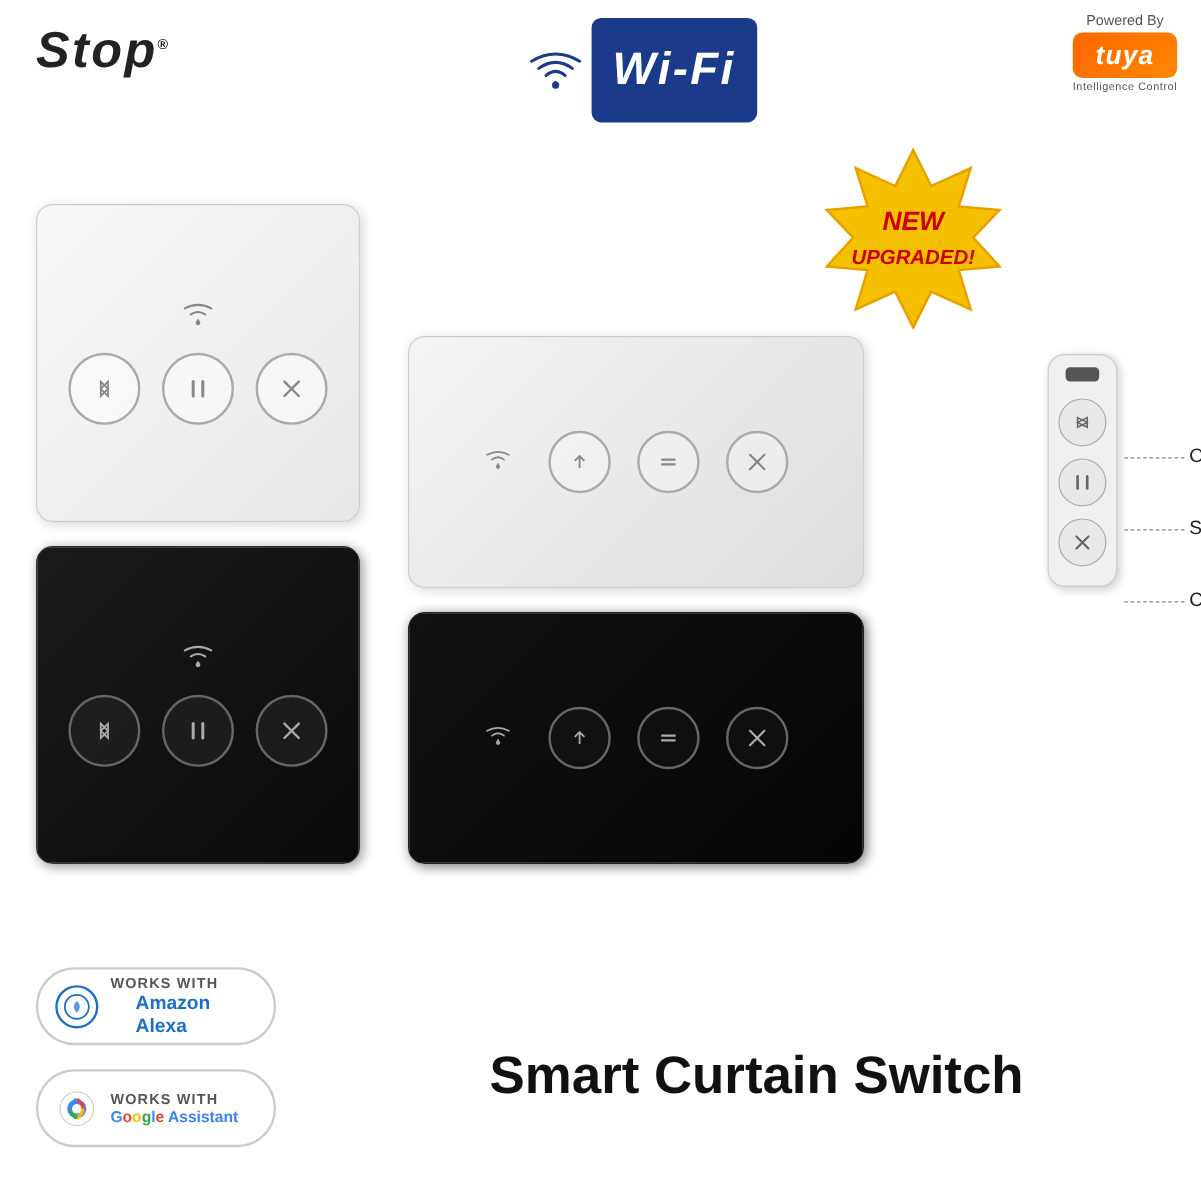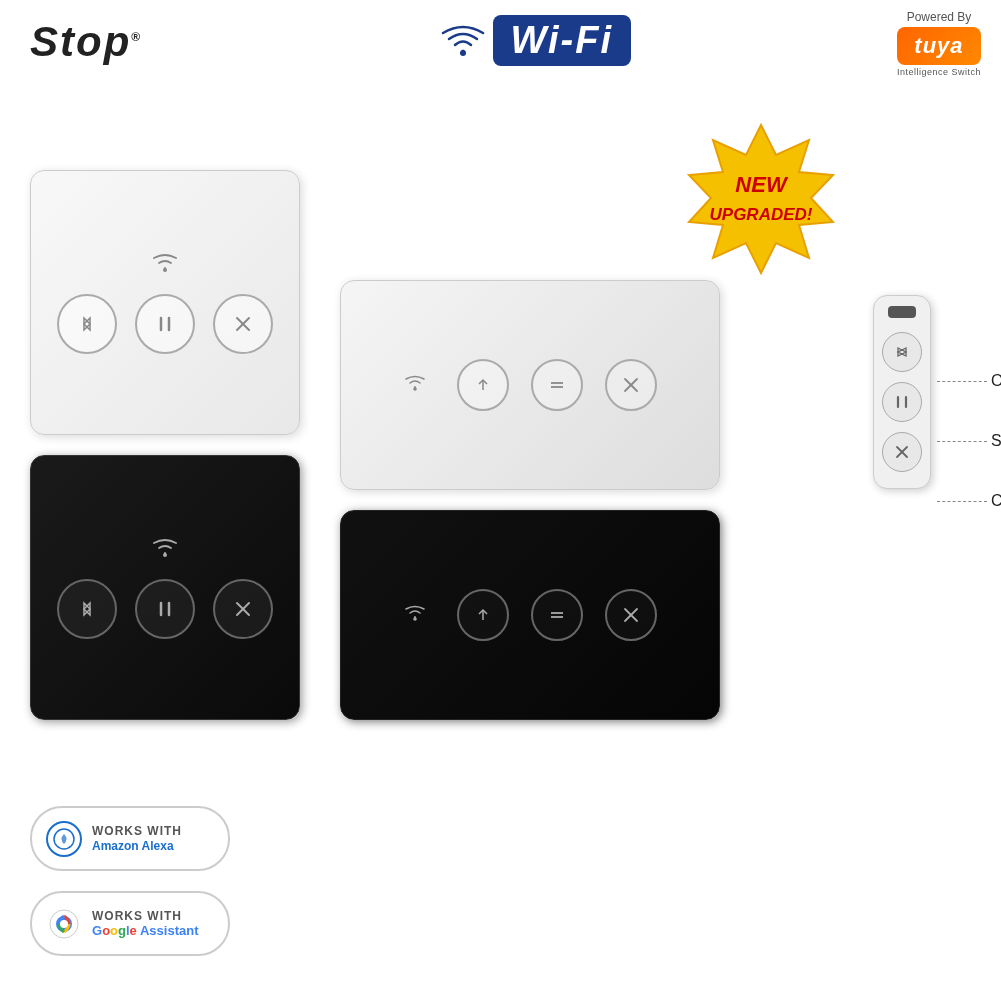--- a/index.html
+++ b/index.html
@@ -68,21 +68,21 @@
       align-items: center;
       gap: 8px;
     }
     .wifi-icon-svg {
       width: 44px;
       height: 36px;
     }
     .wifi-text-box {
       background: #1a3a8a;
       border-radius: 8px;
-      padding: 4px 18px;
+      padding: 22px 18px;
       display: flex;
       align-items: center;
     }
     .wifi-text {
       color: white;
       font-size: 38px;
       font-weight: 900;
       font-style: italic;
       letter-spacing: 2px;
     }
@@ -270,21 +270,21 @@
       border-radius: 50%;
       display: flex;
       align-items: center;
       justify-content: center;
       font-size: 18px;
       color: #1a6fcc;
       flex-shrink: 0;
     }
     .alexa-text-block { line-height: 1.2; }
     .works-with-text { font-size: 12px; color: #555; font-weight: 600; letter-spacing: 1px; }
-    .amazon-alexa-text { font-size: 12px; color: #1a6fcc; font-weight: 700; }
+    .amazon-alexa-text { font-size: 16px; color: #1a6fcc; font-weight: 700; margin-left: 21px; }
 
     .google-badge {
       position: absolute;
       bottom: 45px;
       left: 30px;
       width: 200px;
       height: 65px;
       border: 2px solid #ccc;
       border-radius: 32px;
       display: flex;
@@ -341,21 +341,21 @@
 </head>
 <body>
 
 <div class="moes-logo">
   <span>Stop</span><sup>®</sup>
 </div>
 
 <div class="tuya-badge">
   <div class="powered-by">Powered By</div>
   <div class="tuya-box">tuya</div>
-  <div class="intelligence-inside">Intelligence Switch</div>
+  <div class="intelligence-inside">Intelligence Control</div>
 </div>
 
 <div class="wifi-area">
   <svg class="wifi-icon-svg" viewBox="0 0 44 36">
     <path d="M22 28 L22 30" stroke="#1a3a8a" stroke-width="3" stroke-linecap="round"></path>
     <path d="M14 22 Q22 15 30 22" stroke="#1a3a8a" stroke-width="2.5" fill="none" stroke-linecap="round"></path>
     <path d="M8 16 Q22 6 36 16" stroke="#1a3a8a" stroke-width="2.5" fill="none" stroke-linecap="round"></path>
     <path d="M2 10 Q22 -2 42 10" stroke="#1a3a8a" stroke-width="2.5" fill="none" stroke-linecap="round"></path>
     <circle cx="22" cy="30" r="3" fill="#1a3a8a"></circle>
   </svg>
@@ -563,13 +563,14 @@
   <div class="google-text-block">
     <div class="works-with-text">WORKS WITH</div>
     <div class="google-assistant-text">
       <span>G</span><span>o</span><span>o</span><span>g</span><span>l</span><span style="color:#EA4335">e</span>
       <span style="color:#3b82f6;font-size:13px"> Assistant</span>
     </div>
   </div>
 </div>
 
 <div class="product-title">
+  <div class="product-title-line1">Smart Curtain Switch</div>
 </div>
 
 </body></html>

